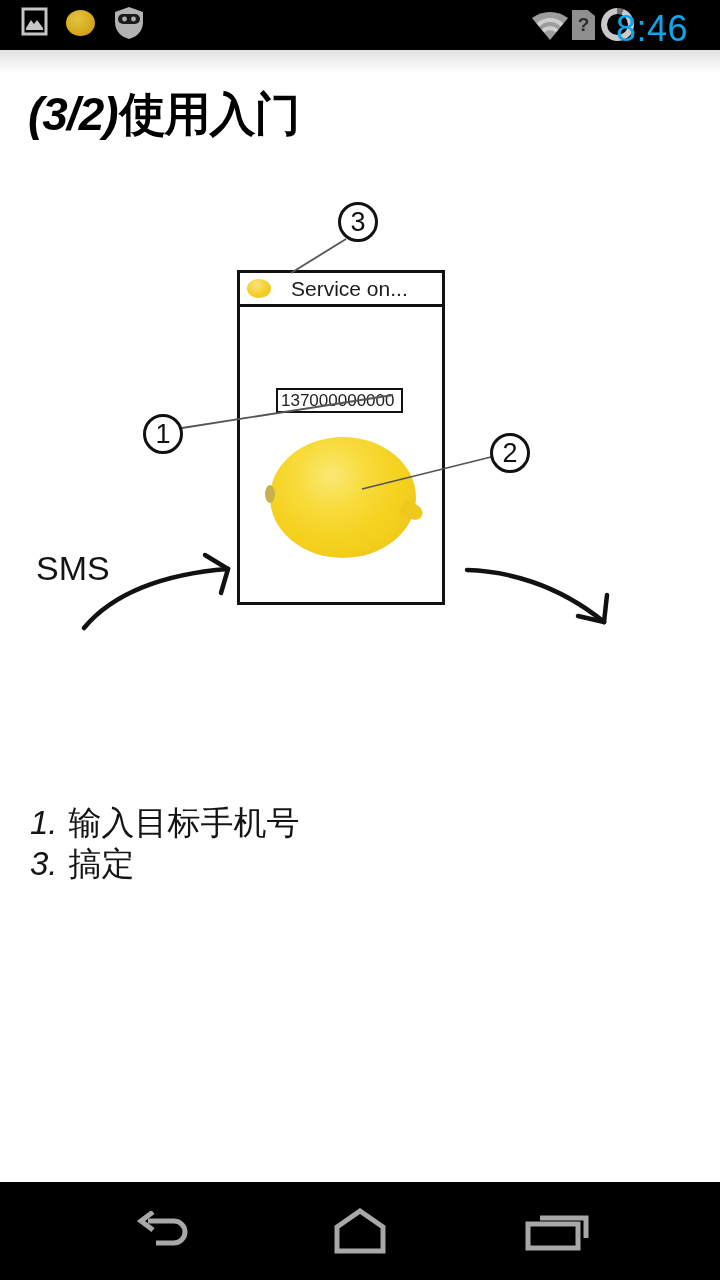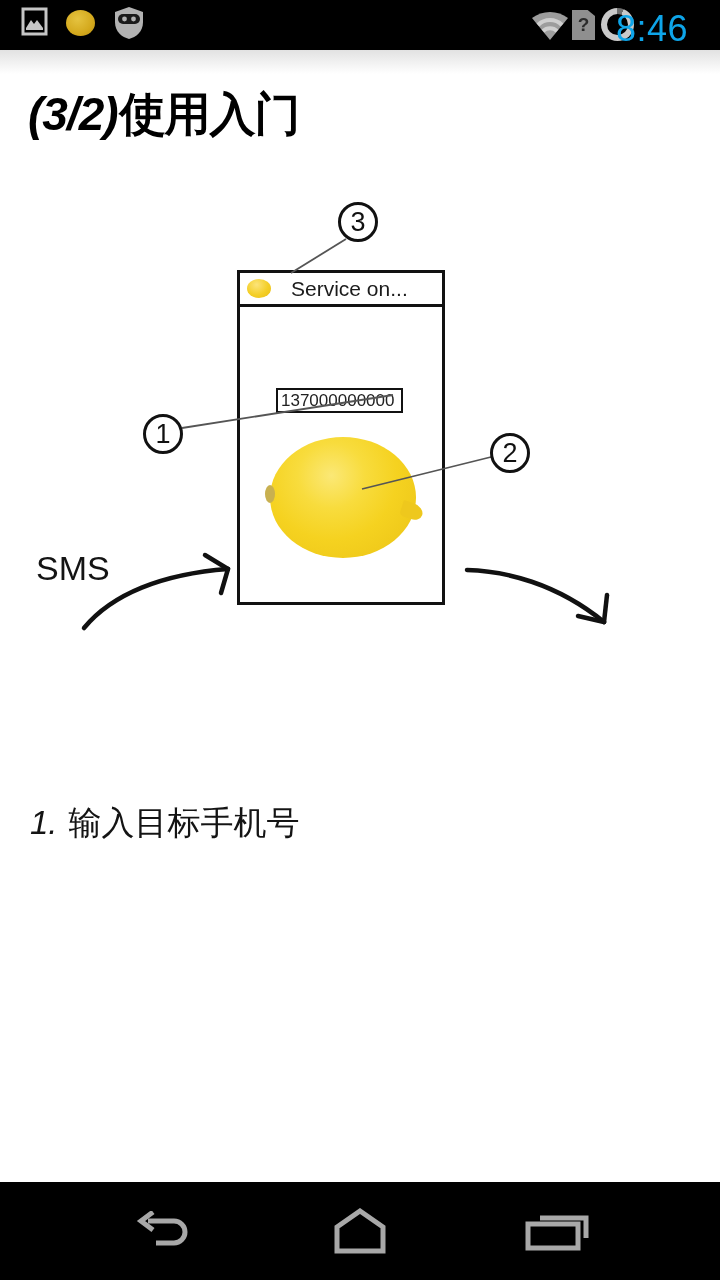--- a/index.html
+++ b/index.html
@@ -139,20 +139,23 @@
   <div class="callout callout-3">
       <span>3</span>
     </div>
 
   <div class="label-sms">SMS</div>
 
   <div class="steps">
     <div class="step">
       <span class="step-num">1.</span><span>输入目标手机号</span>
     </div>
+    <div class="step">
+      <span class="step-num">3.</span><span>搞定</span>
+    </div>
   </div>
 
   <div class="nav-bar">
     <div class="nav-btn nav-back">
       <svg width="58" height="40" viewBox="0 0 58 40">
         <path d="M 14 10 H 40 A 11 11 0 0 1 40 32 H 22" fill="none" stroke="#a8a8a8" stroke-width="5"></path>
         <path d="M 19 1 L 7 10 L 19 19" fill="none" stroke="#a8a8a8" stroke-width="5"></path>
       </svg>
     </div>
     <div class="nav-btn nav-home">

